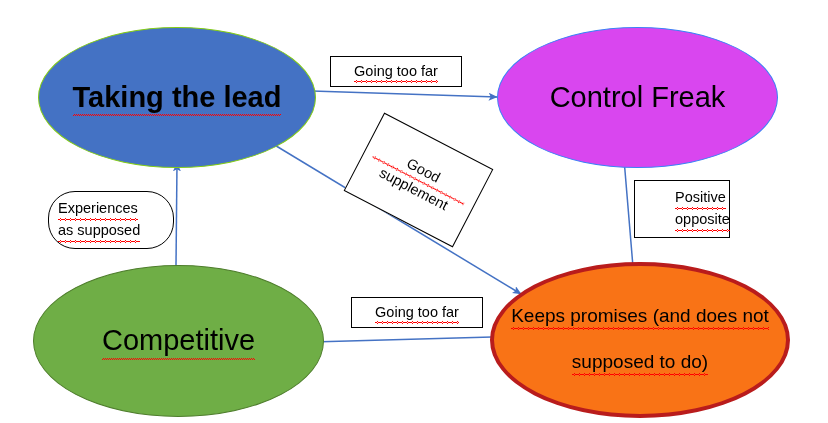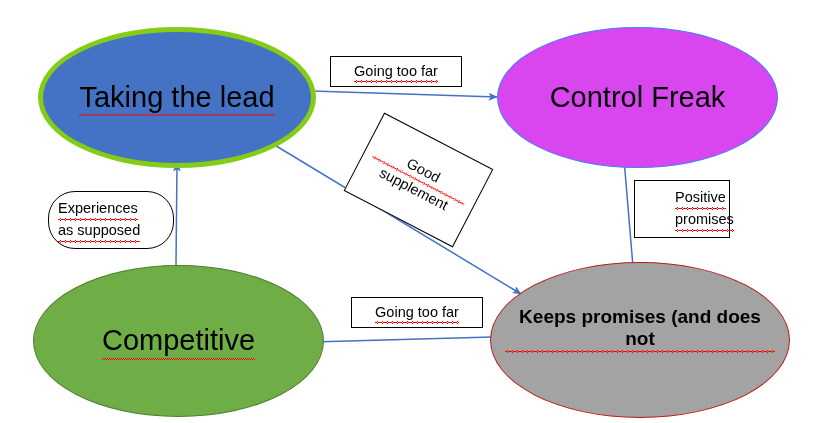--- a/index.html
+++ b/index.html
@@ -17,24 +17,24 @@
     display:flex;align-items:center;justify-content:center;
     text-align:center;
     border-radius:50%;
     box-sizing:border-box;
     color:#000000;
     line-height:1.18;
     padding:6px 14px;
   }
   .node-label{display:block;}
 
-  .node.blue   {background:#4472C4;border:5px solid #84cc16;}
+  .node.blue   {background:#4472C4;border:1px solid #84cc16;font-weight:bold;}
   .node.gold   {background:#d946ef;border:1px solid #3b82f6;}
   .node.green  {background:#6FAE46;border:1px solid #4E7D2C;}
-  .node.orange {background:#a3a3a3;border:1px solid #b91c1c;font-weight:bold;}
+  .node.orange {background:#f97316;border:4px solid #b91c1c;}
 
   #node-taking-the-lead{left:38px;  top:27px;  width:278px; height:141px; font-size:29px;}
   #node-control-freak  {left:497px; top:27px;  width:281px; height:141px; font-size:29px;}
   #node-competitive    {left:33px;  top:265px; width:291px; height:152px; font-size:29px;justify-content:center;}
   #node-keeps-promises {left:490px; top:262px; width:300px; height:156px; font-size:19px;}
 
   
   .edge-label{
     position:absolute;
     background:#ffffff;
@@ -125,20 +125,21 @@
   </div>
 
   <div class="node green" id="node-competitive">
     <span class="node-label sq">Competitive</span>
   </div>
 
   <div class="node orange" id="node-keeps-promises">
     <span class="node-label">
       <span class="sq sq-sm">Keeps promises (and does not</span><br>
       <br>
+      <span class="sq sq-sm">supposed to do)</span>
     </span>
   </div>
 
   <div class="edge-label" id="label-going-too-far-top">
     <span class="sq sq-sm">Going too far</span>
   </div>
 
   <div class="edge-label" id="label-good-supplement">
     <div class="stack">
       <span class="sq sq-sm">Good</span>
@@ -146,20 +147,20 @@
     </div>
   </div>
 
   <div class="edge-label" id="label-experiences-as-difficult">
     <span class="sq sq-sm">Experiences</span>
     <span class="sq sq-sm">as supposed</span>
   </div>
 
   <div class="edge-label" id="label-positive-opposite">
     <span class="sq sq-sm">Positive</span>
-    <span class="sq sq-sm">promises</span>
+    <span class="sq sq-sm">opposite</span>
   </div>
 
   <div class="edge-label" id="label-going-too-far-bottom">
     <span class="sq sq-sm">Going too far</span>
   </div>
 
 </div>
 
 </body></html>

